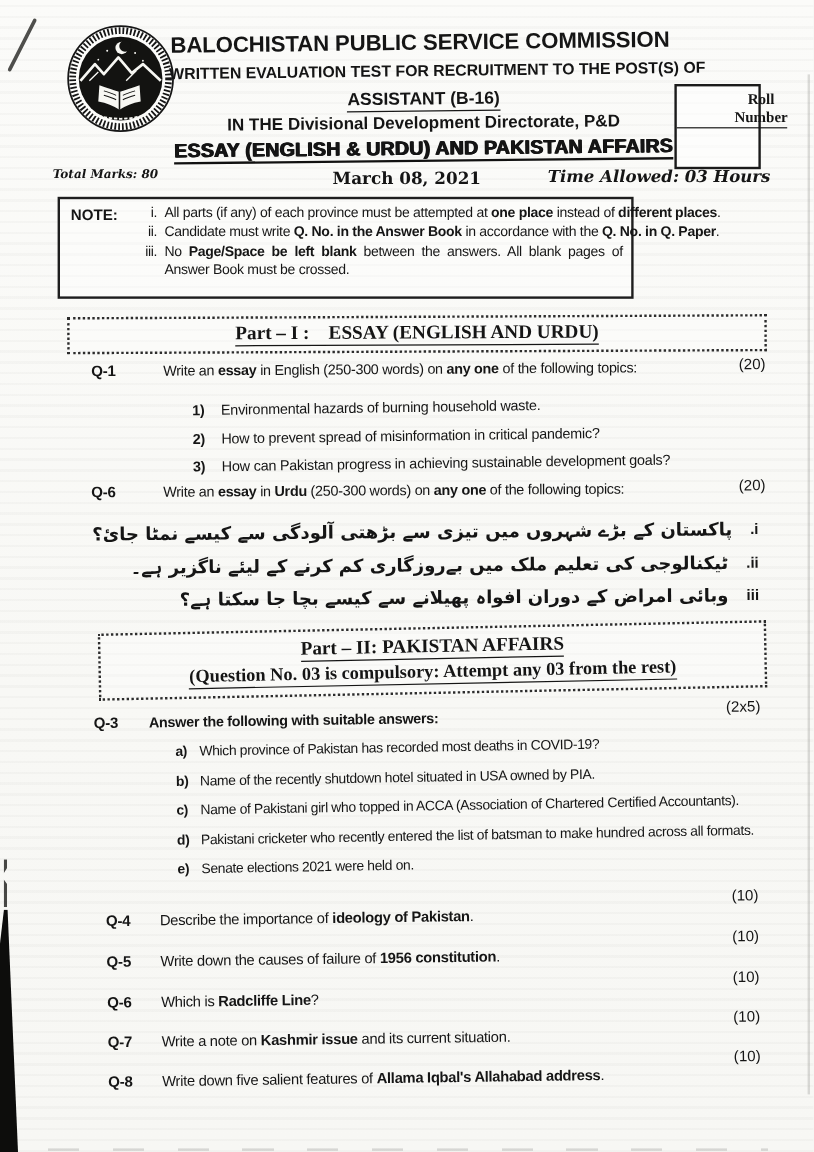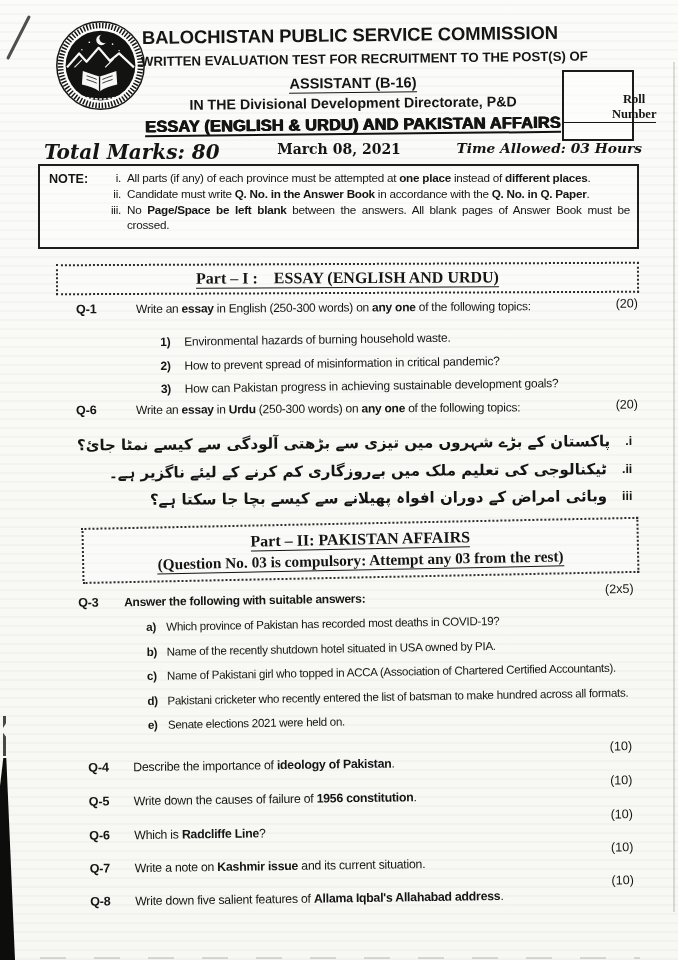--- a/index.html
+++ b/index.html
@@ -75,34 +75,34 @@
     font-size: 16.3px; font-weight: bold; letter-spacing: 0.2px;
     text-shadow: 0.7px 0 0 #111, -0.4px 0 0 #111;
     border-bottom: 2.2px solid #111; padding-bottom: 0;
   }
   .roll-box {
     left: 562px; top: 70px; width: 72px; height: 71px;
     border: 2px solid #1b1b1b; background: rgba(255,255,255,.5);
     text-align: center;
   }
   .roll-box .lbl {
-    display: inline-block; margin-top: 20px;
+    display: inline-block; margin-top: 4px;
     font-family: "Liberation Serif", serif;
     font-size: 12.5px; font-weight: bold;
     border-bottom: 1.4px solid #171717;
     padding-left: 48px;
   }
   .meta-serif { font-family: "DejaVu Serif", "Liberation Serif", serif; font-weight: bold; }
-  .m-total   { left: 44px;  top: 140px; font-size: 20px; font-style: italic; }
+  .m-total   { left: 44px;  top: 140px; font-size: 10px; font-style: italic; }
   .m-date    { left: 0; top: 141px; width: 678px; text-align: center; font-size: 14px; }
   .m-time    { right: 36px; top: 140px; font-size: 13.8px; font-style: italic; }
 
   
   .note-box {
-    left: 38px; top: 164px; width: 601px; height: 85px;
+    left: 48px; top: 164px; width: 480px; height: 85px;
     border: 2px solid #1e1e1e; padding: 4px 7px 2px 9px;
     background: rgba(255,255,255,.35);
   }
   .note-label { position: absolute; left: 9px; top: 6px; font-size: 12.6px; font-weight: bold; }
   .note-items { margin-left: 50px; }
   .note-item { display: flex; font-size: 11.7px; letter-spacing: -0.25px; line-height: 15.8px; }
   .note-item .num { width: 22px; text-align: right; margin-right: 6px; flex: none; }
   .note-item .txt { flex: 1; }
   .note-item .txt.just { text-align: justify; }
 

